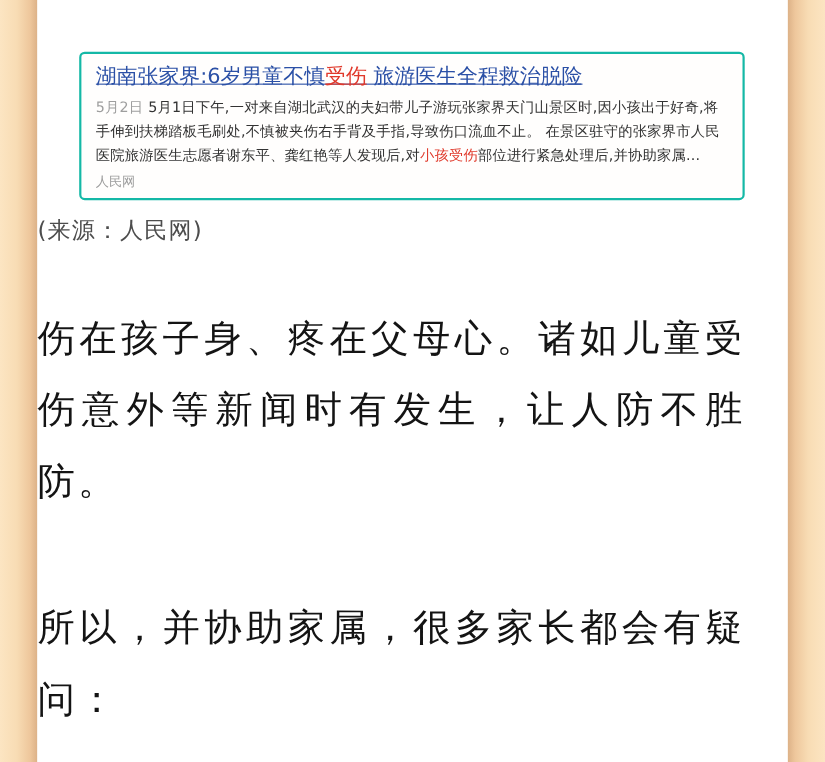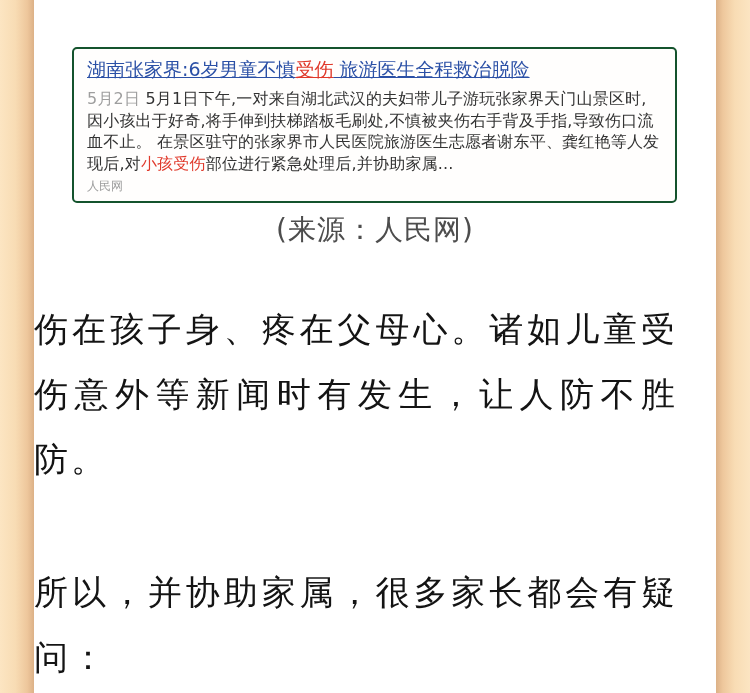--- a/index.html
+++ b/index.html
@@ -30,21 +30,21 @@
     position: absolute;
     left: 34px;
     top: 0;
     width: 682px;
     height: 693px;
     background: #ffffff;
   }
   
   .news-card {
     margin: 47px 39px 0 38px;
-    border: 2px solid #14532d;
+    border: 2px solid #14b8a6;
     border-radius: 5px;
     background: #fffefd;
     padding: 8px 13px 6px 13px;
   }
   .news-title {
     font-size: 19px;
     line-height: 25px;
     font-weight: 400;
     white-space: nowrap;
     overflow: hidden;
@@ -53,38 +53,37 @@
     color: #2b50a6;
     text-decoration: underline;
     cursor: pointer;
   }
   .news-title .hl {
     color: #e0392b;
     text-decoration: underline;
   }
   .news-snippet {
     margin-top: 6px;
-    font-size: 16px;
+    font-size: 13px;
     line-height: 21.5px;
     color: #333333;
     letter-spacing: 0.2px;
   }
   .news-snippet .date { color: #9e9e9e; }
   .news-snippet .hl { color: #e0392b; }
   .news-source {
     margin-top: 4px;
     font-size: 12px;
     line-height: 17px;
     color: #9e9e9e;
   }
   
   .source-caption {
     margin-top: 12px;
-    text-align: center;
-    font-size: 28px;
+    font-size: 21px;
     line-height: 30px;
     color: #4d4d4d;
     letter-spacing: 1px;
   }
   
   .para {
     font-size: 34px;
     line-height: 65px;
     letter-spacing: 3px;
     color: #141414;

